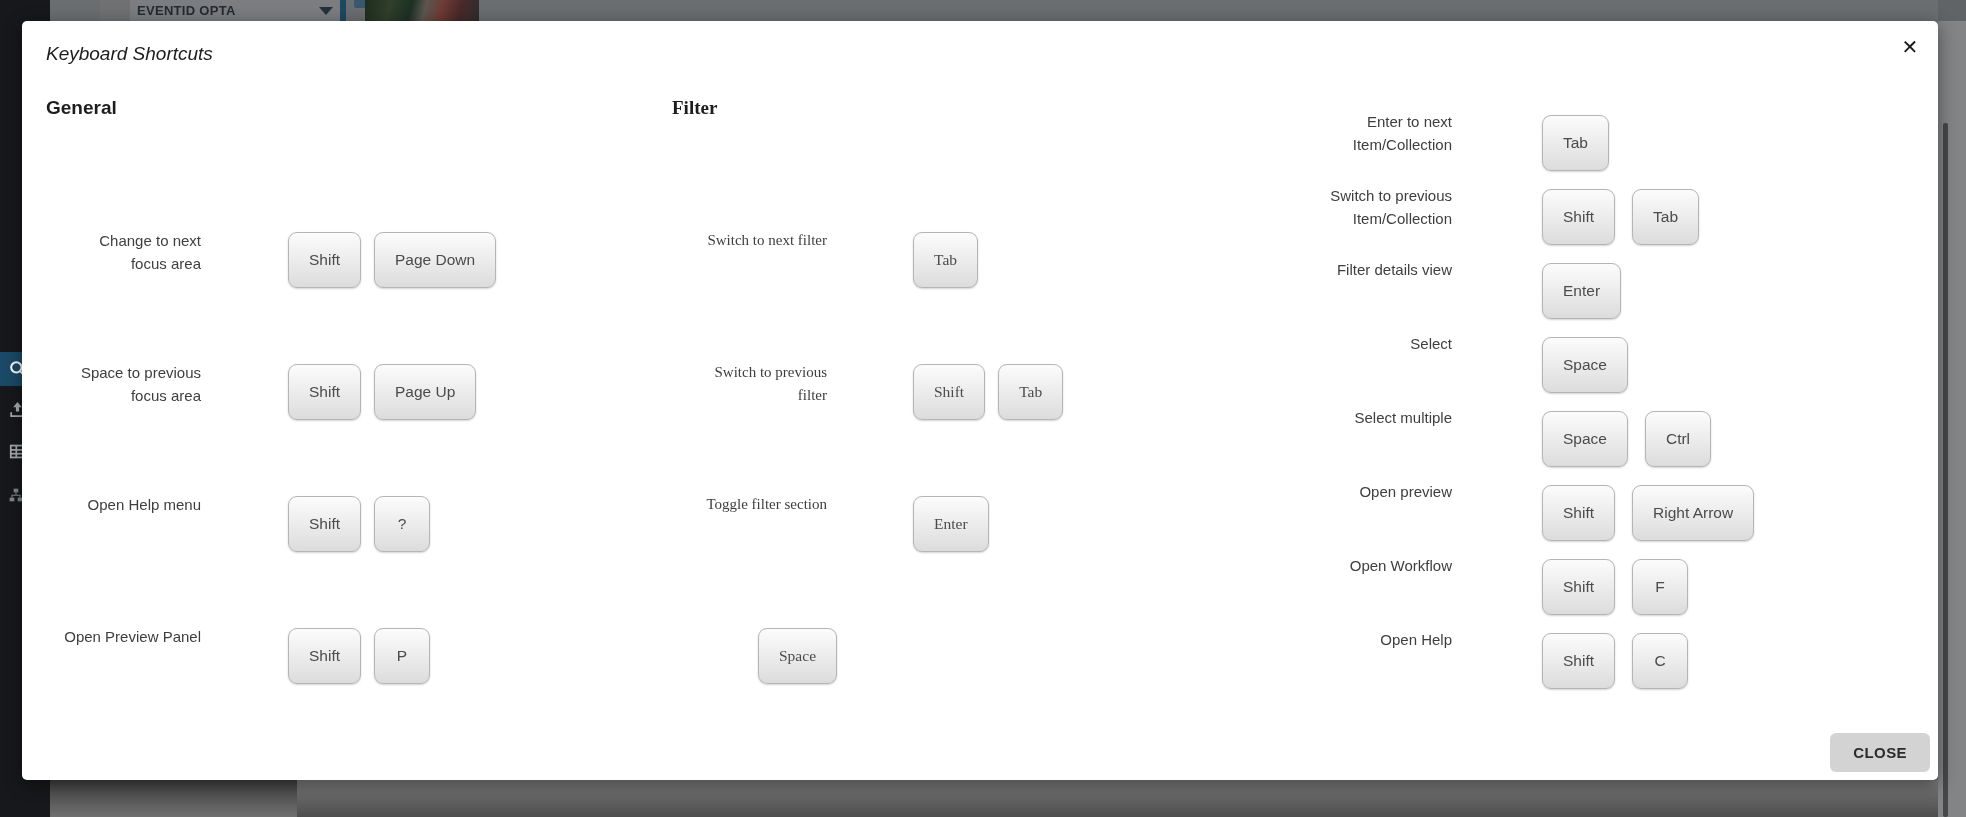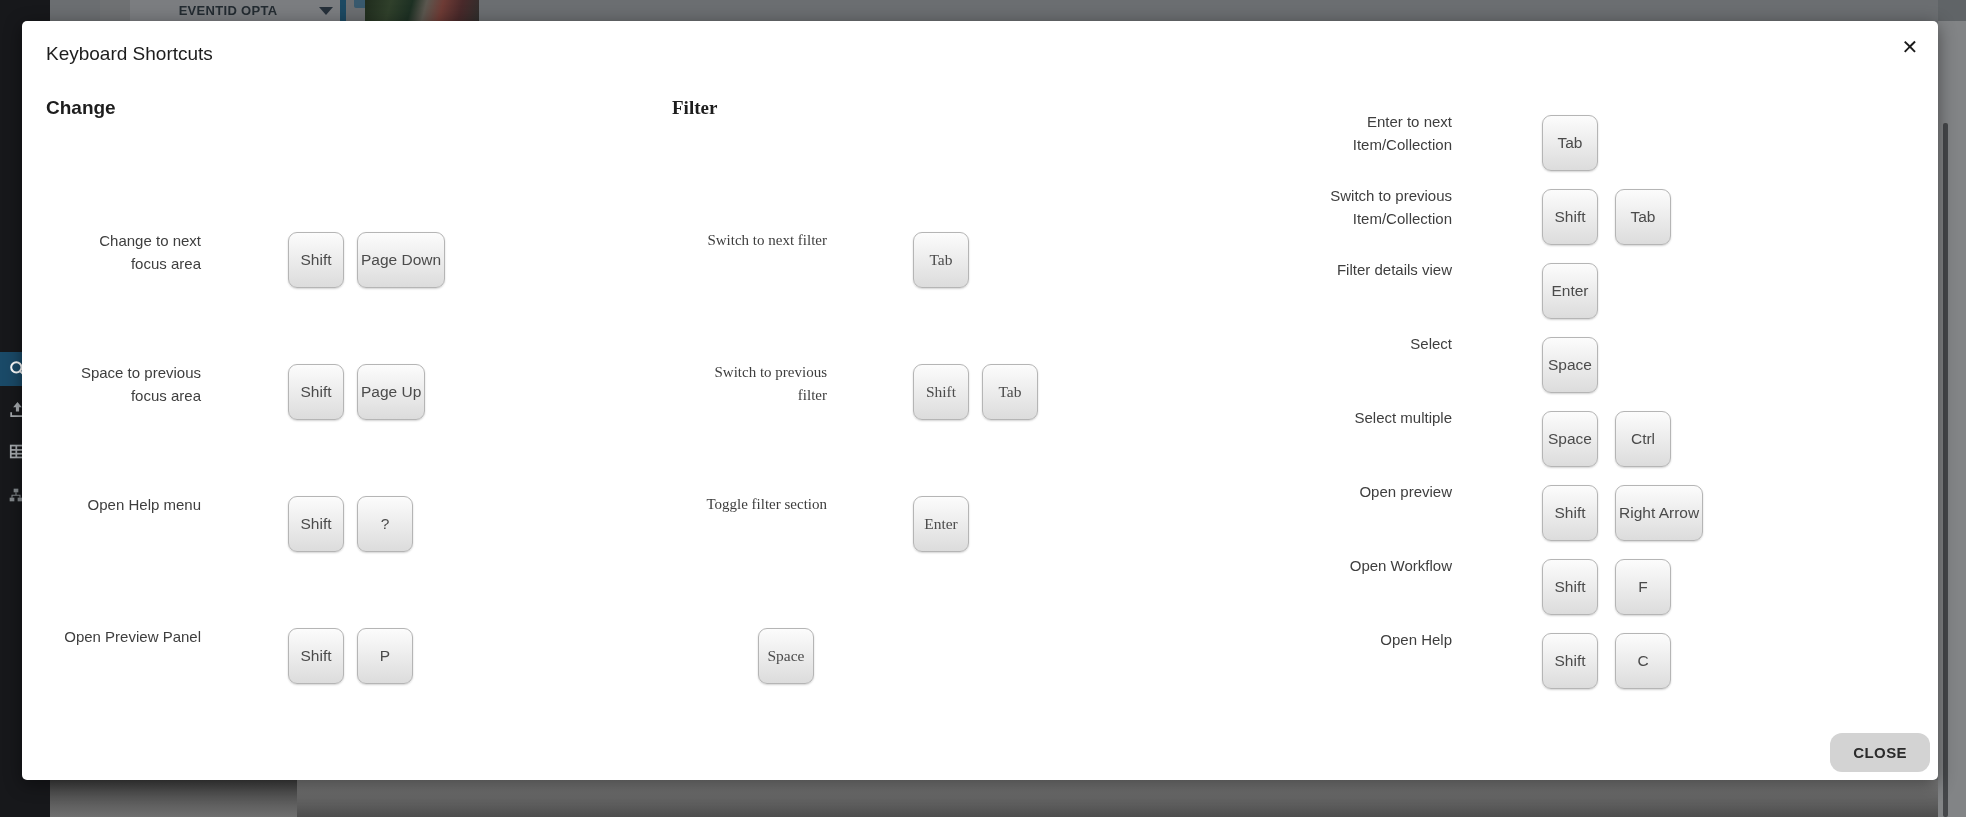--- a/index.html
+++ b/index.html
@@ -27,21 +27,20 @@
   }
 
   
   .bg-toolbar{position:absolute;left:50px;top:0;width:1916px;height:21px;background:var(--toolbar-bg);}
   .bg-toolbar-gap{position:absolute;left:50px;top:0;width:30px;height:21px;background:#6f7173;}
   .bg-dropdown{
     position:absolute;left:80px;top:0;width:215px;height:21px;
     background:var(--toolbar-dropdown-bg);
     display:flex;align-items:center;
     padding:0 12px 0 7px;
-    text-align:center;
   }
   .bg-dropdown .dd-label{
     font-size:13px;font-weight:700;color:#232b31;letter-spacing:.3px;flex:1;
     white-space:nowrap;overflow:hidden;
   }
   .caret{
     width:0;height:0;border-left:7px solid transparent;border-right:7px solid transparent;
     border-top:8px solid #26303a;
   }
   .bg-accent-line{position:absolute;left:290px;top:0;width:6px;height:21px;background:var(--accent-blue-dark);}
@@ -67,31 +66,31 @@
   .bg-bottom-right{position:absolute;left:297px;top:780px;width:1641px;height:37px;background:linear-gradient(#7a7a7a,#4d4d4d);}
 
   
   .modal{
     position:absolute;left:22px;top:21px;width:1916px;height:759px;
     background:#ffffff;border-radius:5px;
     box-shadow:0 4px 18px rgba(0,0,0,.45);
   }
   .modal h1{
     position:absolute;left:24px;top:22px;
-    font-size:19px;font-weight:500;color:var(--heading-text);line-height:21px;
+    font-size:19px;font-weight:500;color:var(--heading-text);line-height:21px;font-style:italic;
   }
   .close-x{
     position:absolute;top:12px;right:14px;width:28px;height:28px;
     background:none;border:none;cursor:pointer;
     font-size:20px;line-height:28px;color:#1a1a1a;text-align:center;
     font-family:"DejaVu Sans",sans-serif;
   }
   .close-btn{
     position:absolute;right:8px;bottom:8px;height:39px;padding:0 23px;
-    background:var(--close-btn-bg);border:none;border-radius:12px;cursor:pointer;
+    background:var(--close-btn-bg);border:none;border-radius:6px;cursor:pointer;
     font-family:inherit;font-size:15px;font-weight:700;color:#2b2b2b;letter-spacing:.4px;
   }
 
   .kb-section{position:absolute;top:76px;}
   .kb-general{left:24px;width:470px;}
   .kb-filter{left:650px;width:470px;font-family:Liberation Serif, serif;}
   .kb-results{left:1274px;width:500px;}
   .kb-section h2{font-size:19px;font-weight:700;color:var(--heading-text);line-height:21px;}
 
   .kb-general .rows,.kb-filter .rows{margin-top:114px;}
@@ -108,21 +107,21 @@
   }
   .kb-results .kb-label{width:156px;margin-top:-5px;}
   .kb-label span{display:block;}
 
   .kb-keys{display:flex;gap:13px;}
   .kb-general .kb-keys{margin-left:87px;}
   .kb-filter .kb-keys{margin-left:86px;}
   .kb-results .kb-keys{margin-left:90px;gap:17px;}
 
   .key{
-    min-width:56px;height:56px;padding:0 3px;
+    min-width:56px;height:56px;padding:0 20px;
     display:flex;align-items:center;justify-content:center;
     border:1px solid var(--key-border);border-radius:9px;
     background:linear-gradient(#fcfcfc,#dcdcdc);
     box-shadow:0 1px 2px rgba(0,0,0,.18);
     color:var(--key-text);font-size:15.5px;white-space:nowrap;
   }
 </style>
 </head>
 <body>
 
@@ -173,21 +172,21 @@
   <div class="scroll-thumb"></div>
 </div>
 <div class="bg-bottom-left"></div>
 <div class="bg-bottom-right"></div>
 
 <div class="modal">
   <h1>Keyboard Shortcuts</h1>
   <button class="close-x">✕</button>
   <div id="sections">
       <section class="kb-section kb-general">
-        <h2>Change</h2>
+        <h2>General</h2>
         <div class="rows">
           <div class="kb-row">
             <div class="kb-label">
               <span>Change to next</span>
               <span>focus area</span>
             </div>
             <div class="kb-keys">
               <span class="key">Shift</span>
               <span class="key">Page Down</span>
             </div>

